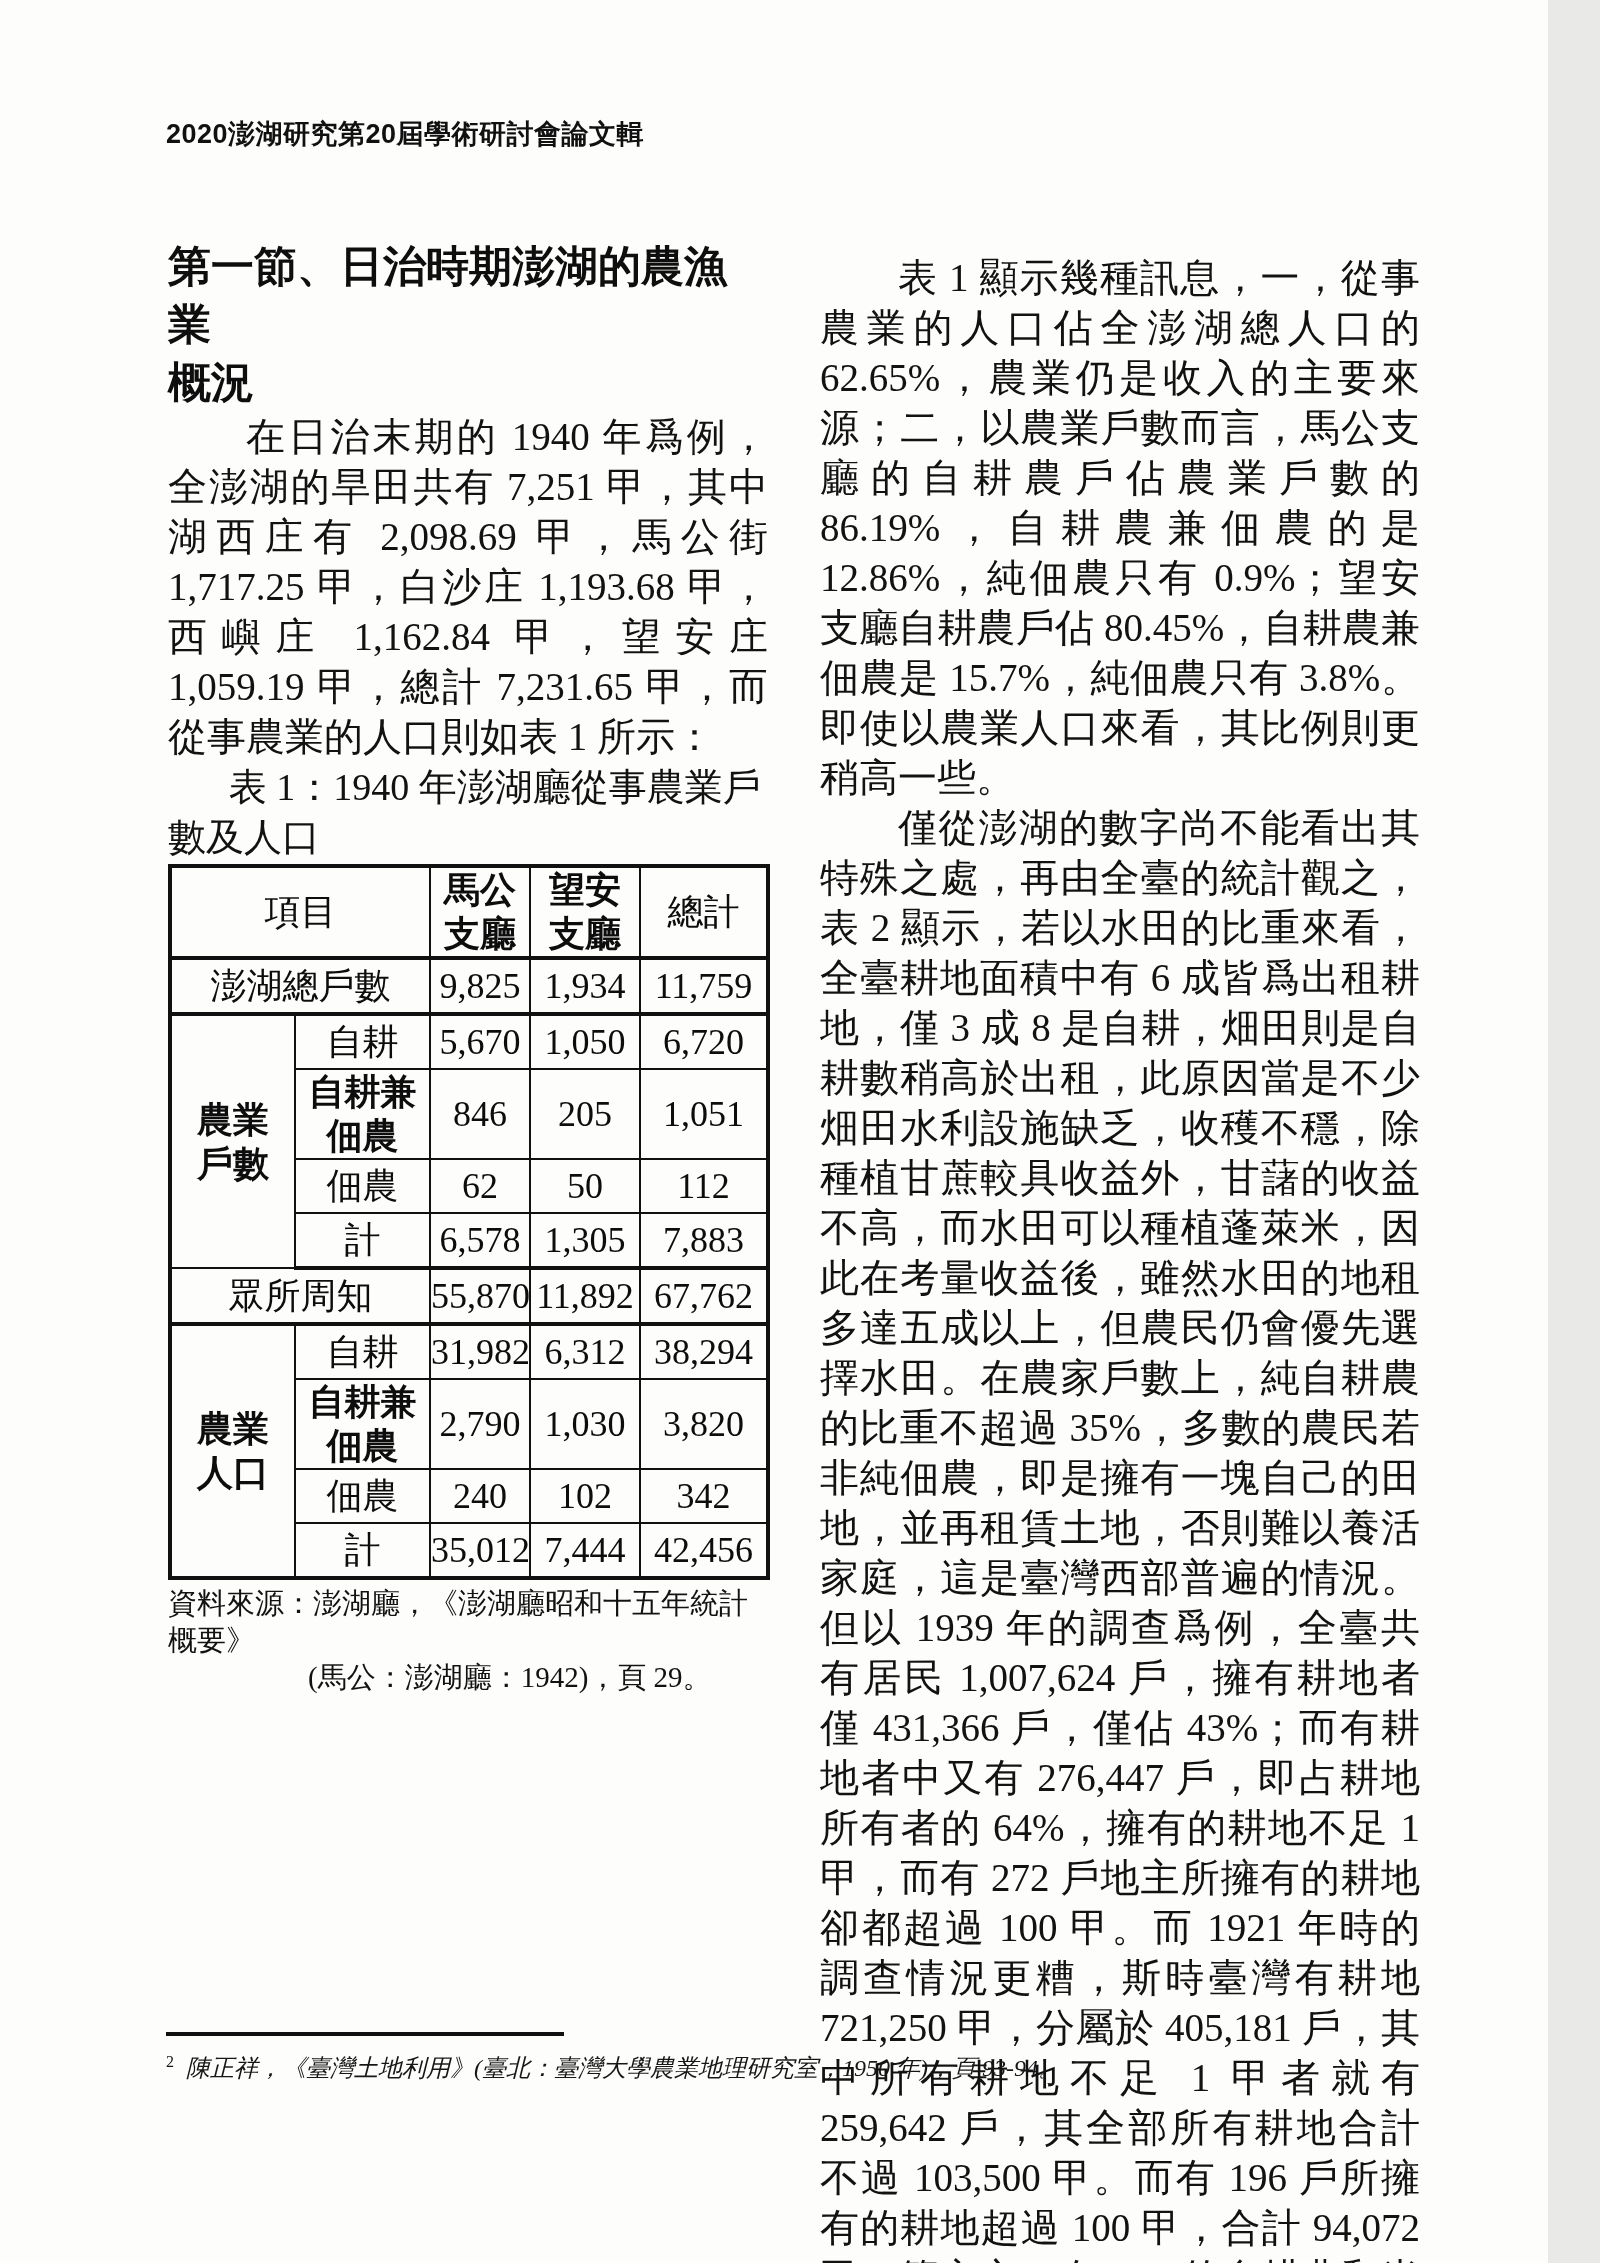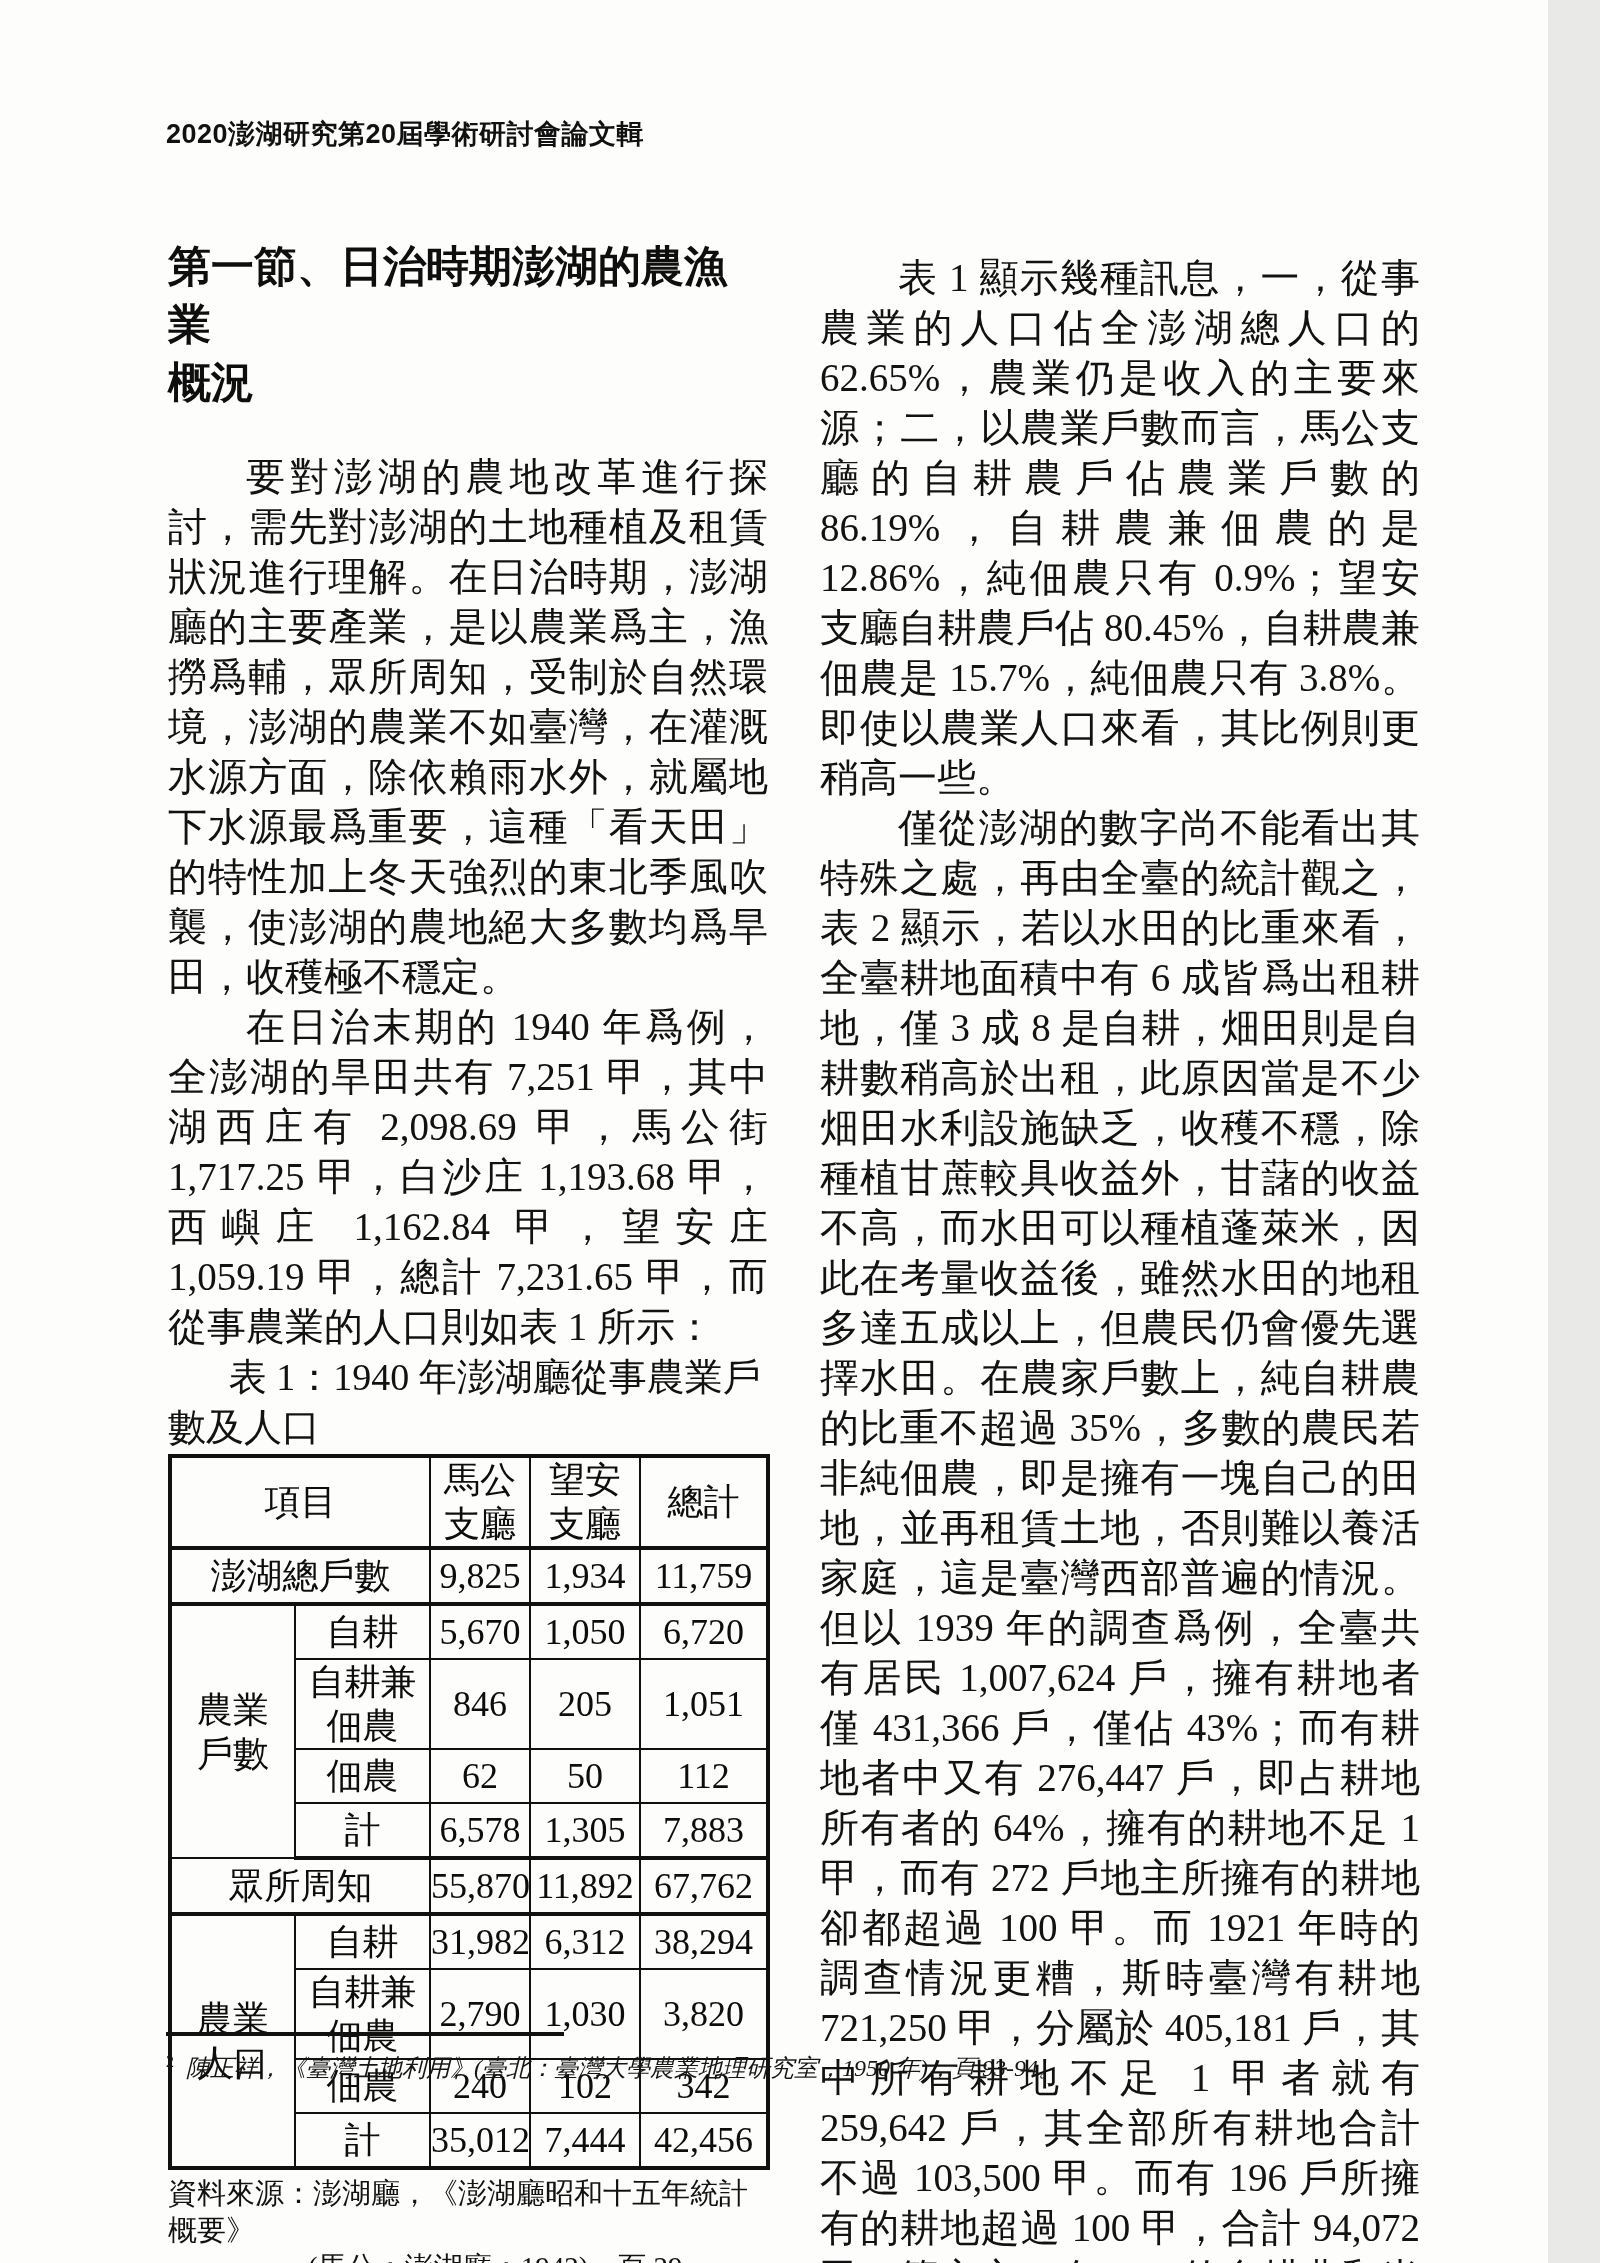--- a/index.html
+++ b/index.html
@@ -32,21 +32,21 @@
   }
   table.data {
     border-collapse:collapse; table-layout:fixed; width:598px;
     border:4px solid #111; margin-top:2px;
   }
   table.data td {
     border:2px solid #111; text-align:center; vertical-align:middle;
     font-size:36px; line-height:44px; padding:0; color:#0d0d0d;
   }
   tr.divider > td { border-bottom-width:4px; }
-  .preline { white-space:pre-line; }
+  .preline { white-space:pre-line;font-weight:bold; }
   tr.h-hdr > td { height:86px; }
   tr.h-s   > td { height:52px; }
   tr.h-d   > td { height:86px; }
   .source { font-size:29px; line-height:37px; margin-top:5px; color:#121212; }
   .source .l2 { margin-left:140px; }
   .footnote-rule {
     position:absolute; left:166px; top:2032px; width:398px; height:4px;
     background:#111;
   }
   .footnote {
@@ -64,21 +64,20 @@
 
 <div class="page">
 
   <div class="running-header">2020澎湖研究第20屆學術研討會論文輯</div>
 
   <div class="col col-left">
     <h1 class="section-title">
       <span>第一節、日治時期澎湖的農漁業</span><br>
       <span>概況</span>
     </h1>
-    <p class="body first">要對澎湖的農地改革進行探討，需先對澎湖的土地種植及租賃狀況進行理解。在日治時期，澎湖廳的主要產業，是以農業爲主，漁撈爲輔，眾所周知，受制於自然環境，澎湖的農業不如臺灣，在灌溉水源方面，除依賴雨水外，就屬地下水源最爲重要，這種「看天田」的特性加上冬天強烈的東北季風吹襲，使澎湖的農地絕大多數均爲旱田，收穫極不穩定。</p>
     <p class="body">在日治末期的 1940 年爲例，全澎湖的旱田共有 7,251 甲，其中湖西庄有 2,098.69 甲，馬公街 1,717.25 甲，白沙庄 1,193.68 甲，西嶼庄 1,162.84 甲，望安庄 1,059.19 甲，總計 7,231.65 甲，而從事農業的人口則如表 1 所示：</p>
     <p class="table-caption">表 1：1940 年澎湖廳從事農業戶數及人口</p>
 
     <table class="data">
       <colgroup>
         <col style="width:125px">
           <col style="width:135px">
         <col style="width:100px">
           <col style="width:110px">
           <col style="width:128px">

